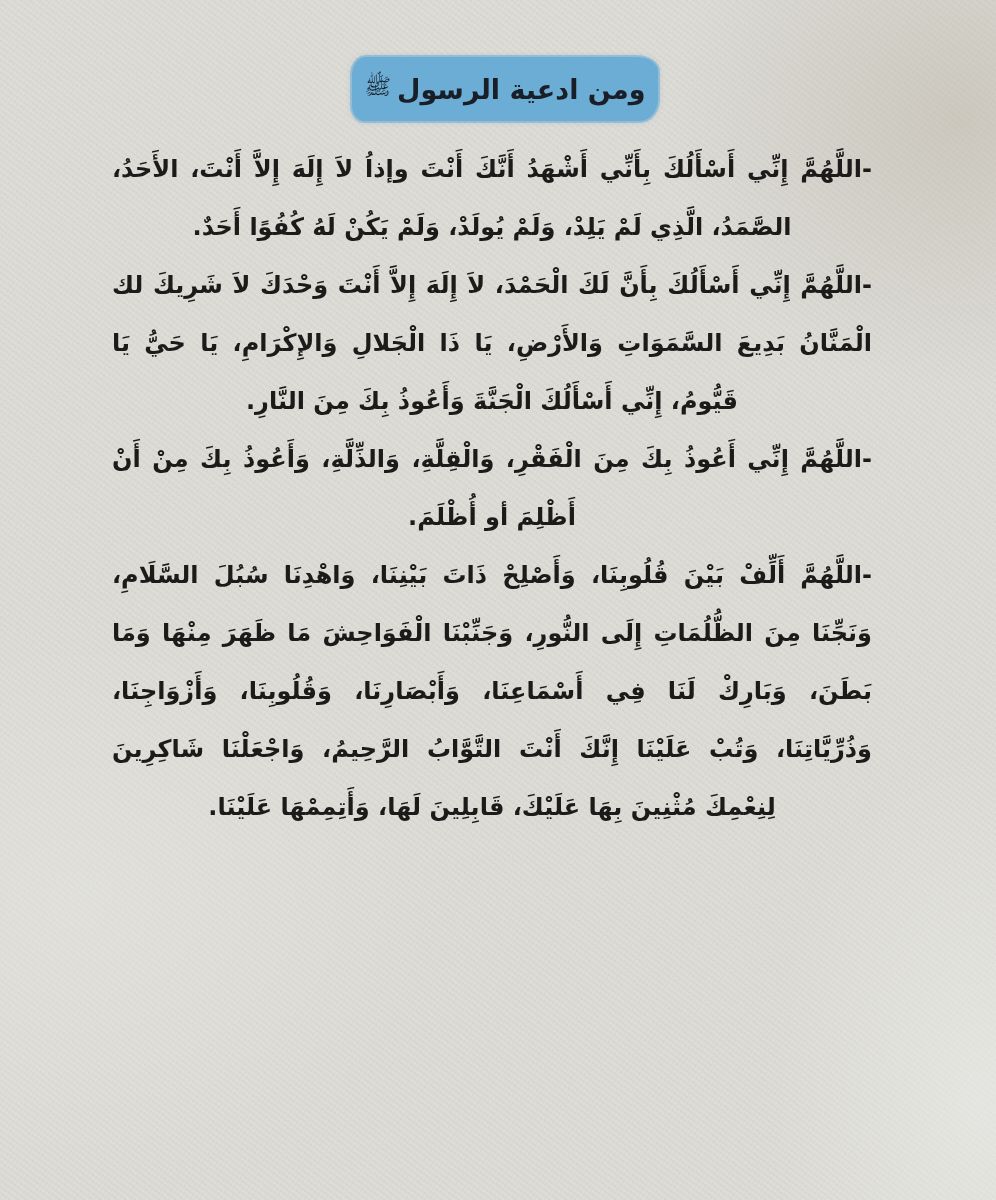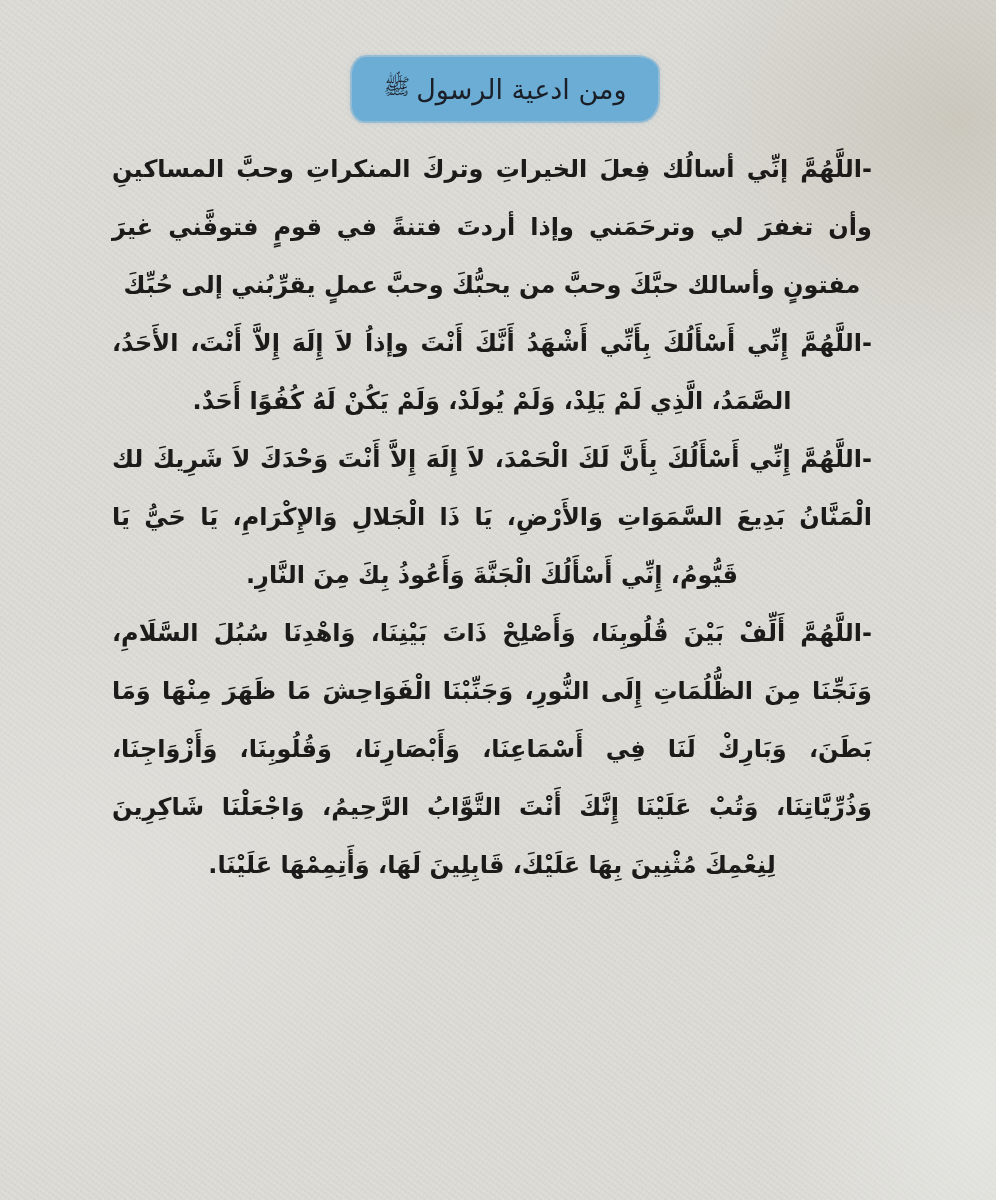--- a/index.html
+++ b/index.html
@@ -37,21 +37,21 @@
       background: #6cadd6;
       border-radius: 14px 22px 18px 12px / 18px 14px 22px 16px;
       box-shadow: 0 0 0 2px rgba(108,173,214,0.55), 0 0 6px rgba(80,140,190,0.35);
       display: flex;
       align-items: center;
       justify-content: center;
       direction: rtl;
     }
     .title-text {
       font-size: 27px;
-      font-weight: normal;
+      font-weight: bold;
       color: #1a1f27;
       white-space: nowrap;
     }
     .title-honorific {
       font-size: 22px;
       margin-right: 6px;
       color: #1a1f27;
     }
     .content {
       position: absolute;
@@ -79,19 +79,19 @@
 <body>
 
 <div class="page">
 
   <div class="title-badge">
     <span class="title-text">ومن ادعية الرسول</span>
     <span class="title-honorific">ﷺ</span>
   </div>
 
   <div class="content">
-    <p class="dua"><span class="dash">-</span><span>اللَّهُمَّ إنِّي أسالُك فِعلَ الخيراتِ وتركَ المنكراتِ وحبَّ المساكينِ وأن تغفرَ لي وترحَمَني وإذا أردتَ فتنةً في قومٍ فتوفَّني غيرَ مفتونٍ وأسالك حبَّكَ وحبَّ من يحبُّكَ وحبَّ عملٍ يقرِّبُني إلى حُبِّكَ</span></p>
     <p class="dua"><span class="dash">-</span><span>اللَّهُمَّ إِنِّي أَسْأَلُكَ بِأَنِّي أَشْهَدُ أَنَّكَ أَنْتَ وإذاُ لاَ إِلَهَ إِلاَّ أَنْتَ، الأَحَدُ، الصَّمَدُ، الَّذِي لَمْ يَلِدْ، وَلَمْ يُولَدْ، وَلَمْ يَكُنْ لَهُ كُفُوًا أَحَدٌ.</span></p>
     <p class="dua"><span class="dash">-</span><span>اللَّهُمَّ إِنِّي أَسْأَلُكَ بِأَنَّ لَكَ الْحَمْدَ، لاَ إِلَهَ إِلاَّ أَنْتَ وَحْدَكَ لاَ شَرِيكَ لك الْمَنَّانُ بَدِيعَ السَّمَوَاتِ وَالأَرْضِ، يَا ذَا الْجَلالِ وَالإِكْرَامِ، يَا حَيُّ يَا قَيُّومُ، إِنِّي أَسْأَلُكَ الْجَنَّةَ وَأَعُوذُ بِكَ مِنَ النَّارِ.</span></p>
+    <p class="dua"><span class="dash">-</span><span>اللَّهُمَّ إِنِّي أَعُوذُ بِكَ مِنَ الْفَقْرِ، وَالْقِلَّةِ، وَالذِّلَّةِ، وَأَعُوذُ بِكَ مِنْ أَنْ أَظْلِمَ أو أُظْلَمَ.</span></p>
     <p class="dua"><span class="dash">-</span><span>اللَّهُمَّ أَلِّفْ بَيْنَ قُلُوبِنَا، وَأَصْلِحْ ذَاتَ بَيْنِنَا، وَاهْدِنَا سُبُلَ السَّلَامِ، وَنَجِّنَا مِنَ الظُّلُمَاتِ إِلَى النُّورِ، وَجَنِّبْنَا الْفَوَاحِشَ مَا ظَهَرَ مِنْهَا وَمَا بَطَنَ، وَبَارِكْ لَنَا فِي أَسْمَاعِنَا، وَأَبْصَارِنَا، وَقُلُوبِنَا، وَأَزْوَاجِنَا، وَذُرِّيَّاتِنَا، وَتُبْ عَلَيْنَا إِنَّكَ أَنْتَ التَّوَّابُ الرَّحِيمُ، وَاجْعَلْنَا شَاكِرِينَ لِنِعْمِكَ مُثْنِينَ بِهَا عَلَيْكَ، قَابِلِينَ لَهَا، وَأَتِمِمْهَا عَلَيْنَا.</span></p>
   </div>
 
 </div>
 
 </body></html>

